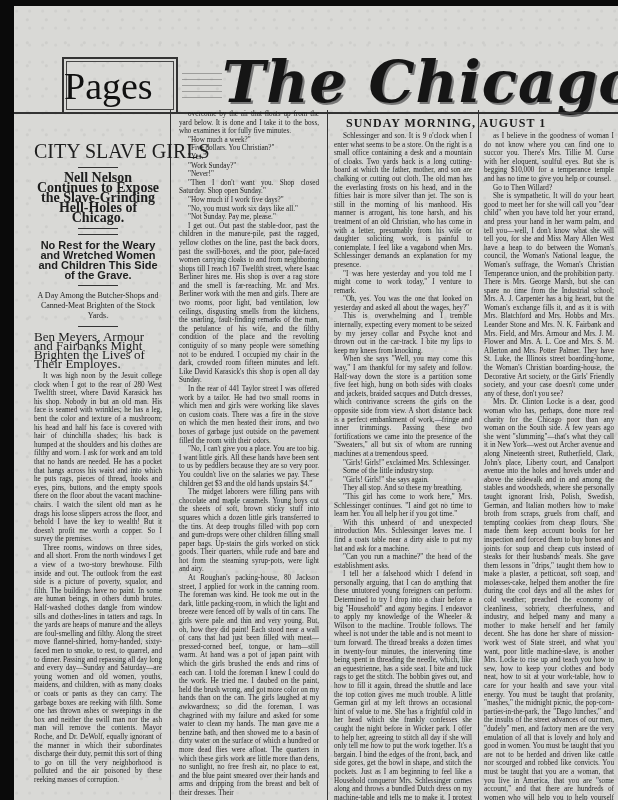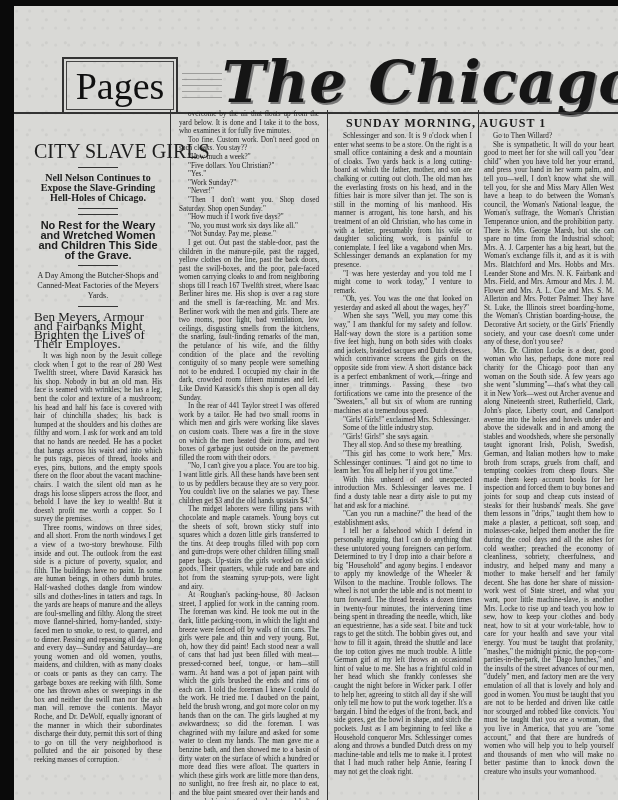--- a/index.html
+++ b/index.html
@@ -15,21 +15,21 @@
       radial-gradient(circle at 20% 30%, rgba(0,0,0,0.04) 0 1px, transparent 2px),
       radial-gradient(circle at 70% 60%, rgba(0,0,0,0.05) 0 1px, transparent 2px);
     background-size: 13px 17px, 19px 23px;
     overflow:hidden;
     color:#1c1c1c;
   }
   .masthead { position:absolute; left:0; top:0; width:604px; height:104px; }
   .pages-box {
     position:absolute; left:48px; top:51px; width:112px; height:53px;
     border:2px solid #333; box-shadow: inset 0 0 0 2px #d9d9d6, inset 0 0 0 3px #444;
-    display:flex; align-items:center; justify-content:center;
+    display:flex; align-items:center; justify-content:flex-start;
     font-family:"Liberation Serif", serif; font-size:38px; color:#111; font-weight:normal;
   }
   .ear-lines { position:absolute; left:168px; top:62px; width:40px; height:38px; opacity:0.45; }
   .ear-lines div { height:1px; background:#555; margin:5px 0; }
   .title {
     position:absolute; left:208px; top:42px; font-family:"DejaVu Serif", serif;
     font-size:58px; font-weight:bold; color:#151515; letter-spacing:1px; white-space:nowrap;
     text-shadow: 2px 2px 0 #777;
     font-style:italic;
   }
@@ -46,21 +46,21 @@
   .c1 { left:20px; width:128px; }
   .c2 { left:165px; width:140px; top:104px;}
   .c3 { left:320px; width:138px; top:104px;}
   .c4 { left:470px; width:130px; top:104px;}
   .vrule { position:absolute; width:1px; background:#333; top:104px; height:690px; }
   .headline {
     font-size:20px; line-height:22px; text-align:center; letter-spacing:0px; margin-top:4px;
     font-family:"Liberation Serif", serif; white-space:nowrap;
   }
   .deck { text-align:center; font-size:11px; line-height:10px; margin:4px 0; font-weight:bold; font-family:"Liberation Sans", sans-serif; }
-  .deck.serif { font-family:"Liberation Serif", serif; font-weight:normal; font-size:10px; }
+  .deck.serif { font-family:"Liberation Serif", serif; font-weight:normal; font-size:14px; }
   .small-rule { width:40px; height:1px; background:#333; margin:5px auto; }
   .byline { text-align:left; font-size:13px; line-height:9px; margin:4px 0; }
 </style>
 </head>
 <body>
 
 <div class="paper">
 
   <div class="masthead">
     <div class="pages-box">
@@ -84,31 +84,30 @@
   <div class="vrule" style="left:464px;"></div>
 
   <div class="col c1">
     <div class="headline">CITY SLAVE GIRLS</div>
     <div class="small-rule"></div>
     <div class="deck serif" style="font-weight:bold;">Nell Nelson Continues to Expose the Slave-Grinding Hell-Holes of Chicago.</div>
     <div class="small-rule"></div>
     <div class="small-rule"></div>
     <div class="deck">No Rest for the Weary and Wretched Women and Children This Side of the Grave.</div>
     <div class="small-rule"></div>
-    <div class="deck serif" style="font-size:8px;">A Day Among the Butcher-Shops and Canned-Meat Factories of the Meyers Yards.</div>
+    <div class="deck serif" style="font-size:8px;">A Day Among the Butcher-Shops and Canned-Meat Brighten of the Stock Yards.</div>
     <div class="small-rule"></div>
     <div class="byline">Ben Meyers, Armour and Fairbanks Might Brighten the Lives of Their Employes.</div>
     <p>It was high noon by the Jesuit college clock when I got to the rear of 280 West Twelfth street, where David Karasick has his shop. Nobody in but an old man. His face is seamed with wrinkles; he has a leg, bent the color and texture of a mushroom; his head and half his face is covered with hair of chinchilla shades; his back is humped at the shoulders and his clothes are filthy and worn. I ask for work and am told that no hands are needed. He has a pocket that hangs across his waist and into which he puts rags, pieces of thread, hooks and eyes, pins, buttons, and the empty spools there on the floor about the vacant machine-chairs. I watch the silent old man as he drags his loose slippers across the floor, and behold I have the key to wealth! But it doesn't profit me worth a copper. So I survey the premises.</p>
     <p>Three rooms, windows on three sides, and all short. From the north windows I get a view of a two-story brewhouse. Filth inside and out. The outlook from the east side is a picture of poverty, squalor, and filth. The buildings have no paint. In some are human beings, in others dumb brutes. Half-washed clothes dangle from window sills and clothes-lines in tatters and rags. In the yards are heaps of manure and the alleys are foul-smelling and filthy. Along the street move flannel-shirted, horny-handed, sixty-faced men to smoke, to rest, to quarrel, and to dinner. Passing and repassing all day long and every day—Sunday and Saturday—are young women and old women, youths, maidens, and children, with as many cloaks or coats or pants as they can carry. The garbage boxes are reeking with filth. Some one has thrown ashes or sweepings in the box and neither the swill man nor the ash man will remove the contents. Mayor Roche, and Dr. DeWolf, equally ignorant of the manner in which their subordinates discharge their duty, permit this sort of thing to go on till the very neighborhood is polluted and the air poisoned by these reeking masses of corruption.</p>
 
   </div>
 
   <div class="col c2">
     <p>overcome by the air that floats up from the yard below. It is done and I take it to the boss, who examines it for fully five minutes.</p>
-    <p>Too fine. Custom work. Don't need good on such cloaks. You stay??</p>
     <p>"How much a week?"</p>
     <p>"Five dollars. You Christian?"</p>
     <p>"Yes."</p>
     <p>"Work Sunday?"</p>
     <p>"Never!"</p>
     <p>"Then I don't want you. Shop closed Saturday. Shop open Sunday."</p>
     <p>"How much if I work five days?"</p>
     <p>"No, you must work six days like all."</p>
     <p>"Not Sunday. Pay me, please."</p>
     <p>I get out. Out past the stable-door, past the children in the manure-pile, past the ragged, yellow clothes on the line, past the back doors, past the swill-boxes, and the poor, pale-faced women carrying cloaks to and from neighboring shops till I reach 167 Twelfth street, where Isaac Berliner hires me. His shop is over a rag store and the smell is far-reaching. Mr. and Mrs. Berliner work with the men and girls. There are two rooms, poor light, bad ventilation, low ceilings, disgusting smells from the kitchens, the snarling, fault-finding remarks of the man, the petulance of his wife, and the filthy condition of the place and the revolting contiguity of so many people were something not to be endured. I occupied my chair in the dark, crowded room fifteen minutes and left. Like David Karasick's this shop is open all day Sunday.</p>
@@ -116,32 +115,34 @@
     <p>"No, I can't give you a place. You are too big. I want little girls. All these hands have been sent to us by peddlers because they are so very poor. You couldn't live on the salaries we pay. These children get $3 and the old hands upstairs $4."</p>
     <p>The midget laborers were filling pans with chocolate and maple caramels. Young boys cut the sheets of soft, brown sticky stuff into squares which a dozen little girls transferred to the tins. At deep troughs filled with pop corn and gum-drops were other children filling small paper bags. Up-stairs the girls worked on stick goods. Their quarters, while rude and bare and hot from the steaming syrup-pots, were light and airy.</p>
     <p>At Roughan's packing-house, 80 Jackson street, I applied for work in the canning room. The foreman was kind. He took me out in the dark, little packing-room, in which the light and breeze were fenced off by walls of tin cans. The girls were pale and thin and very young. But, oh, how they did paint! Each stood near a wall of cans that had just been filled with meat—pressed-corned beef, tongue, or ham—still warm. At hand was a pot of japan paint with which the girls brushed the ends and rims of each can. I told the foreman I knew I could do the work. He tried me. I daubed on the paint, held the brush wrong, and got more color on my hands than on the can. The girls laughed at my awkwardness; so did the foreman. I was chagrined with my failure and asked for some water to clean my hands. The man gave me a benzine bath, and then showed me to a basin of dirty water on the surface of which a hundred or more dead flies were afloat. The quarters in which these girls work are little more than dens, no sunlight, no free fresh air, no place to eat, and the blue paint smeared over their hands and arms and dripping from the breast and belt of their dresses. Their</p>
   </div>
 
   <div class="col c3">
     <div style="height:22px;"></div>
     <p>Schlessinger and son. It is 9 o'clock when I enter what seems to be a store. On the right is a small office containing a desk and a mountain of cloaks. Two yards back is a long cutting-board at which the father, mother, and son are chalking or cutting out cloth. The old man has the everlasting frosts on his head, and in the fifties hair is more silver than jet. The son is still in the morning of his manhood. His manner is arrogant, his tone harsh, and his treatment of an old Christian, who has come in with a letter, presumably from his wife or daughter soliciting work, is painful to contemplate. I feel like a vagabond when Mrs. Schlessinger demands an explanation for my presence.</p>
     <p>"I was here yesterday and you told me I might come to work today," I venture to remark.</p>
     <p>"Oh, yes. You was the one that looked on yesterday and asked all about the wages, hey?"</p>
+    <p>This is overwhelming and I tremble internally, expecting every moment to be seized by my jersey collar and Psyche knot and thrown out in the car-track. I bite my lips to keep my knees from knocking.</p>
     <p>When she says "Well, you may come this way," I am thankful for my safety and follow. Half-way down the store is a partition some five feet high, hung on both sides with cloaks and jackets, braided sacques and Dutch dresses, which contrivance screens the girls on the opposite side from view. A short distance back is a perfect embankment of work,—fringe and inner trimmings. Passing these two fortifications we came into the presence of the "Sweaters," all but six of whom are running machines at a tremendous speed.</p>
     <p>"Girls! Girls!" exclaimed Mrs. Schlessinger.</p>
     <p>Some of the little industry stop.</p>
     <p>"Girls! Girls!" she says again.</p>
     <p>They all stop. And so these my breathing.</p>
     <p>"This girl has come to work here," Mrs. Schlessinger continues. "I aind got no time to learn her. You all help her if you got time."</p>
-    <p>With this unheard of and unexpected introduction Mrs. Schlessinger leaves me. I find a dusty table near a dirty aisle to put my hat and ask for a machine.</p>
+    <p>With this unheard of and unexpected introduction Mrs. Schlessinger leaves me. I find a coats table near a dirty aisle to put my hat and ask for a machine.</p>
     <p>"Can you run a machine?" the head of the establishment asks.</p>
     <p>I tell her a falsehood which I defend in personally arguing, that I can do anything that these untutored young foreigners can perform. Determined to try I drop into a chair before a big "Household" and agony begins. I endeavor to apply my knowledge of the Wheeler &amp; Wilson to the machine. Trouble follows. The wheel is not under the table and is not meant to turn forward. The thread breaks a dozen times in twenty-four minutes, the intervening time being spent in threading the needle, which, like an equestrienne, has a side seat. I bite and tuck rags to get the stitch. The bobbin gives out, and how to fill it again, thread the shuttle and lace the top cotton gives me much trouble. A little German girl at my left throws an occasional hint of value to me. She has a frightful cold in her head which she frankly confesses she caught the night before in Wicker park. I offer to help her, agreeing to stitch all day if she will only tell me how to put the work together. It's a bargain. I bind the edges of the front, back, and side gores, get the bowl in shape, and stitch the pockets. Just as I am beginning to feel like a Household conqueror Mrs. Schlessinger comes along and throws a bundled Dutch dress on my machine-table and tells me to make it. I protest that I had much rather help Annie, fearing I may not get the cloak right.</p>
 
   </div>
 
   <div class="col c4">
     <div style="height:22px;"></div>
+    <p>as I believe in the goodness of woman I do not know where you can find one to succor you. There's Mrs. Tillie M. Curse with her eloquent, soulful eyes. But she is begging $10,000 for a temperance temple and has no time to give you help or counsel.</p>
     <p>Go to Then Willard?</p>
     <p>She is sympathetic. It will do your heart good to meet her for she will call you "dear child" when you have told her your errand, and press your hand in her warm palm, and tell you—well, I don't know what she will tell you, for she and Miss Mary Allen West have a heap to do between the Woman's council, the Woman's National league, the Woman's suffrage, the Woman's Christian Temperance union, and the prohibition party. There is Mrs. George Marsh, but she can spare no time from the Industrial school; Mrs. A. J. Carpenter has a big heart, but the Woman's exchange fills it, and as it is with Mrs. Blatchford and Mrs. Hobbs and Mrs. Leander Stone and Mrs. N. K. Fairbank and Mrs. Field, and Mrs. Armour and Mrs. J. M. Flower and Mrs. A. L. Coe and Mrs. S. M. Allerton and Mrs. Potter Palmer. They have St. Luke, the Illinois street boarding-home, the Woman's Christian boarding-house, the Decorative Art society, or the Girls' Friendly society, and your case doesn't come under any of these, don't you see?</p>
     <p>Mrs. Dr. Clinton Locke is a dear, good woman who has, perhaps, done more real charity for the Chicago poor than any woman on the South side. A few years ago she went "slumming"—that's what they call it in New York—west out Archer avenue and along Nineteenth street, Rutherfield, Clark, John's place, Liberty court, and Canalport avenue into the holes and hovels under and above the sidewalk and in and among the stables and woodsheds, where she personally taught ignorant Irish, Polish, Swedish, German, and Italian mothers how to make broth from scraps, gruels from chaff, and tempting cookies from cheap flours. She made them keep account books for her inspection and forced them to buy bones and joints for soup and cheap cuts instead of steaks for their husbands' meals. She gave them lessons in "drips," taught them how to make a plaster, a petticoat, soft soap, and molasses-cake, helped them another the fire during the cool days and all the ashes for cold weather; preached the economy of cleanliness, sobriety, cheerfulness, and industry, and helped many and many a mother to make herself and her family decent. She has done her share of mission-work west of State street, and what you want, poor little machine-slave, is another Mrs. Locke to rise up and teach you how to sew, how to keep your clothes and body neat, how to sit at your work-table, how to care for your health and save your vital energy. You must be taught that profanity, "mashes," the midnight picnic, the pop-corn-parties-in-the-park, the "Dago lunches," and the insults of the street advances of our men, "dudely" men, and factory men are the very emulation of all that is lovely and holy and good in women. You must be taught that you are not to be herded and driven like cattle nor scourged and robbed like convicts. You must be taught that you are a woman, that you live in America, that you are "some account," and that there are hundreds of women who will help you to help yourself and thousands of men who will make no better pastime than to knock down the creature who insults your womanhood.</p>
 
   </div>
 </div>
 
 </body></html>

